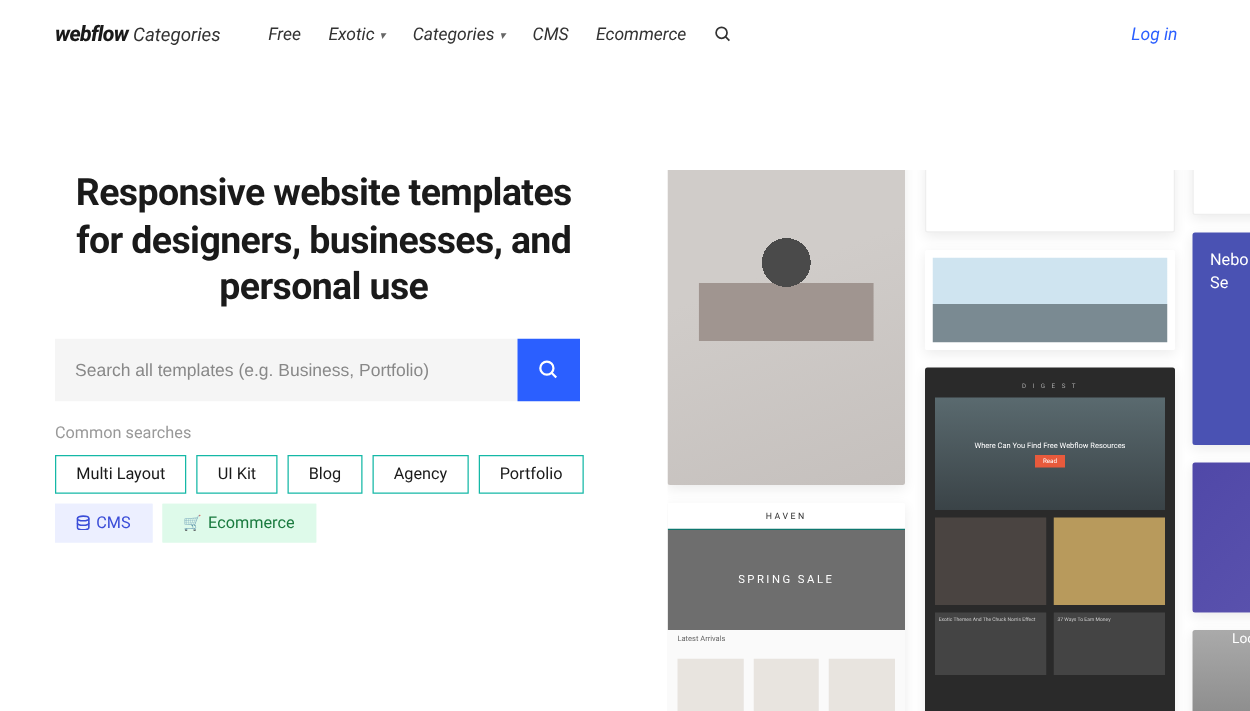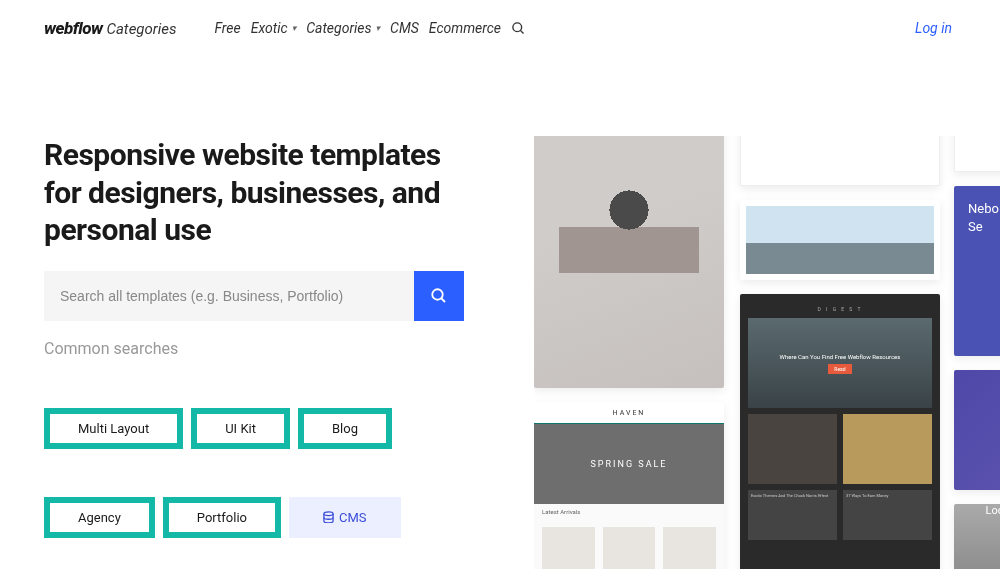--- a/index.html
+++ b/index.html
@@ -2,44 +2,44 @@
 <html><head>
   <meta charset="utf-8">
   <style>
     * { margin: 0; padding: 0; box-sizing: border-box; }
     body { font-family: -apple-system, BlinkMacSystemFont, 'Segoe UI', Roboto, Helvetica, Arial, sans-serif; width: 1000px; height: 569px; overflow: hidden; background: #fff; color: #1a1a1a; }
     
     .header { display: flex; align-items: center; padding: 18px 44px; gap: 20px; font-style: italic; }
     .logo-group { display: flex; align-items: baseline; gap: 4px; margin-right: 18px; }
     .logo { font-weight: 800; font-size: 17px; letter-spacing: -0.5px; }
     .logo-sub { font-size: 15px; font-weight: 400; color: #333; }
-    .nav { display: flex; align-items: center; gap: 10px; font-size: 14px; color: #333; }
+    .nav { display: flex; align-items: flex-start; gap: 22px; font-size: 14px; color: #333; }
     .nav-item { display: flex; align-items: center; gap: 4px; cursor: pointer; }
     .chev { font-size: 9px; color: #666; }
     .search-ico { width: 15px; height: 15px; }
     .spacer { flex: 1; }
-    .login { color: #2b5fff; font-size: 14px; cursor: pointer; margin-right: 4px; }
+    .login { color: #2b5fff; font-size: 14px; cursor: pointer; margin-right: 14px; }
     .cta { background: #e6e9ff; padding: 10px 18px; font-size: 14px; cursor: pointer; }
     .cta .pri { color: #2b5fff; }
     .cta .sec { color: #6b7fcf; }
     
     .main { display: flex; padding: 80px 0 0 44px; }
     .left { width: 430px; flex-shrink: 0; }
-    .hero-title { font-size: 30px; font-weight: 700; line-height: 1.25; letter-spacing: -0.5px; margin-bottom: 22px; }
+    .hero-title { font-size: 30px; font-weight: 700; line-height: 1.25; letter-spacing: -0.5px; margin-bottom: 22px; text-align: center; }
     .hero-sub { font-size: 15px; line-height: 1.55; color: #333; margin-bottom: 30px; max-width: 410px; }
     
     .search-box { display: flex; height: 50px; margin-bottom: 18px; max-width: 420px; }
     .search-input { flex: 1; background: #f5f5f5; border: none; padding: 0 16px; font-size: 14px; color: #333; outline: none; }
     .search-input::placeholder { color: #888; }
     .search-btn { width: 50px; background: #2b5fff; display: flex; align-items: center; justify-content: center; cursor: pointer; }
     .search-btn svg { stroke: #fff; }
     
-    .common-label { font-size: 16px; color: #999; margin-bottom: 10px; }
+    .common-label { font-size: 13px; color: #999; margin-bottom: 10px; }
     .chips { display: flex; flex-wrap: wrap; gap: 8px; }
-    .chip { padding: 7px 28px; font-size: 13px; border: 6px solid #14b8a6; background: #fff; cursor: pointer; display: inline-flex; align-items: center; gap: 5px; margin-top: 40px; }
+    .chip { padding: 7px 16px; font-size: 13px; border: 1px solid #14b8a6; background: #fff; cursor: pointer; display: inline-flex; align-items: center; gap: 5px; }
     .chip.cms { background: #ecefff; border-color: #ecefff; color: #3b4dd8; }
     .chip.ecom { background: #defaea; border-color: #defaea; color: #1a7a3f; }
     .cart-ico { font-size: 12px; }
     .db-ico { display:inline-block; width:11px; }
     
     .gallery { flex: 1; position: relative; margin-left: 60px; overflow: hidden; height: 520px; }
     .col { position: absolute; top: 0; width: 190px; display: flex; flex-direction: column; gap: 14px; }
     .col1 { left: 0; top: -28px; }
     .col2 { left: 206px; top: -10px; width: 200px; }
     .col3 { left: 420px; top: -24px; width: 170px; }

